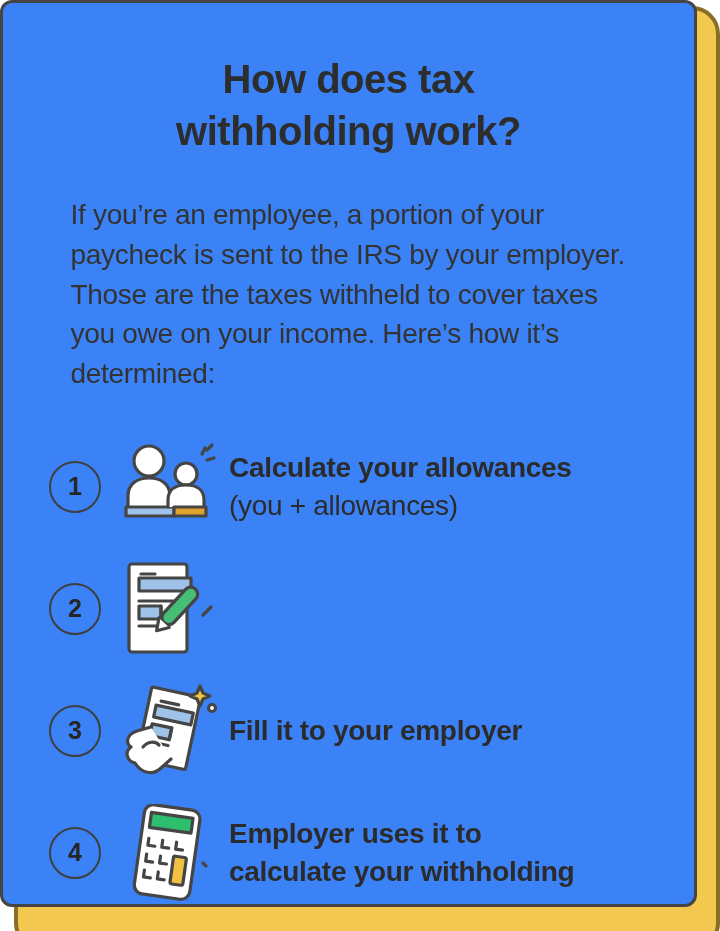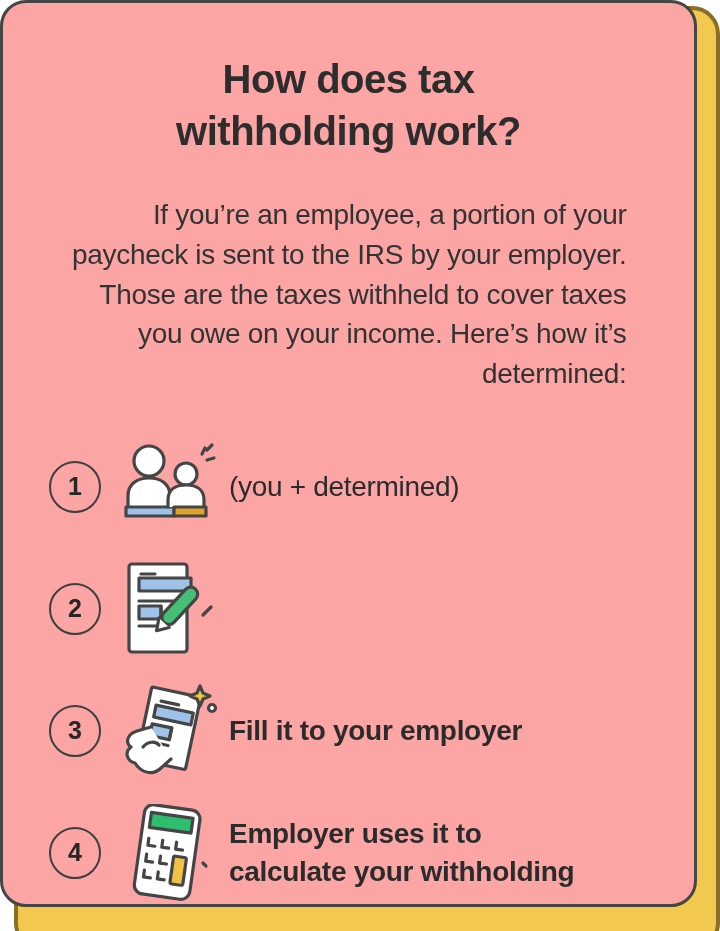--- a/index.html
+++ b/index.html
@@ -1,24 +1,24 @@
 <!DOCTYPE html>
 <html><head>
 <meta charset="utf-8">
 <style>
   html,body{margin:0;padding:0;background:#ffffff;}
   .stage{position:relative;width:720px;height:931px;overflow:hidden;background:#ffffff;
          font-family:"Liberation Sans","DejaVu Sans",sans-serif;color:#2e2e2e;}
   .yellow-backdrop{position:absolute;left:14px;top:6px;width:706px;height:945px;
          box-sizing:border-box;background:#F2C84F;border:4px solid #8A6D26;border-radius:28px;z-index:0;}
   .card{position:absolute;left:0;top:0;width:697px;height:907px;box-sizing:border-box;
-         background:#fca5a5;border:3px solid #454545;border-radius:26px;z-index:1;}
+         background:#3b82f6;border:3px solid #454545;border-radius:12px;z-index:1;}
   .title{max-width:430px;margin:50px auto 0;text-align:center;font-size:40px;line-height:1.3;
          font-weight:700;color:#2d2d2d;letter-spacing:-0.5px;}
-  .intro{max-width:556px;margin:38px auto 0;text-align:right;font-size:28px;line-height:1.42;
+  .intro{max-width:556px;margin:38px auto 0;text-align:left;font-size:28px;line-height:1.42;
          color:#333333;letter-spacing:-0.3px;}
   .steps{margin-top:44px;padding-left:46px;display:flex;flex-direction:column;gap:24px;}
   .step{display:flex;align-items:center;}
   .num{flex:0 0 auto;width:48px;height:48px;border:2.5px solid #3f3f3f;border-radius:50%;
        display:flex;align-items:center;justify-content:center;font-size:25px;font-weight:600;color:#262626;}
   .ic{flex:0 0 auto;width:104px;height:98px;margin-left:14px;display:flex;align-items:center;justify-content:center;}
   .ic svg{width:104px;height:98px;}
   .txt{margin-left:10px;font-size:28px;line-height:1.34;letter-spacing:-0.3px;color:#2b2b2b;}
   .b{font-weight:700;}
 </style>
@@ -44,21 +44,22 @@
               <path d="M13 66 V55 C13 43 22 37 34 37 C46 37 55 43 55 55 V66" fill="#ffffff"></path>
               <rect x="11" y="66" width="48" height="9" fill="#9FC3E8"></rect>
               <circle cx="71" cy="33" r="11" fill="#ffffff"></circle>
               <path d="M53 66 V59 C53 49 60 44 71 44 C82 44 89 49 89 59 V66" fill="#ffffff"></path>
               <rect x="59" y="66" width="32" height="9" fill="#DFA32B"></rect>
               <path d="M87 13 l3 -6 M92 19 l7 -2 M92 9 l5 -5"></path>
             </g>
           </svg>
         </div>
         <div class="txt">
-          <div><span>(you + determined)</span></div>
+          <div><span class="b">Calculate your allowances</span></div>
+          <div><span>(you + allowances)</span></div>
         </div>
       </div>
 
       <div class="step">
         <div class="num">2</div>
         <div class="ic">
           <svg viewBox="0 0 104 96" aria-hidden="true">
             <g stroke="#454545" stroke-width="3.2" stroke-linecap="round" stroke-linejoin="round" fill="none">
               <rect x="14" y="3" width="58" height="88" rx="3" fill="#ffffff"></rect>
               <path d="M26 13 H40"></path>

